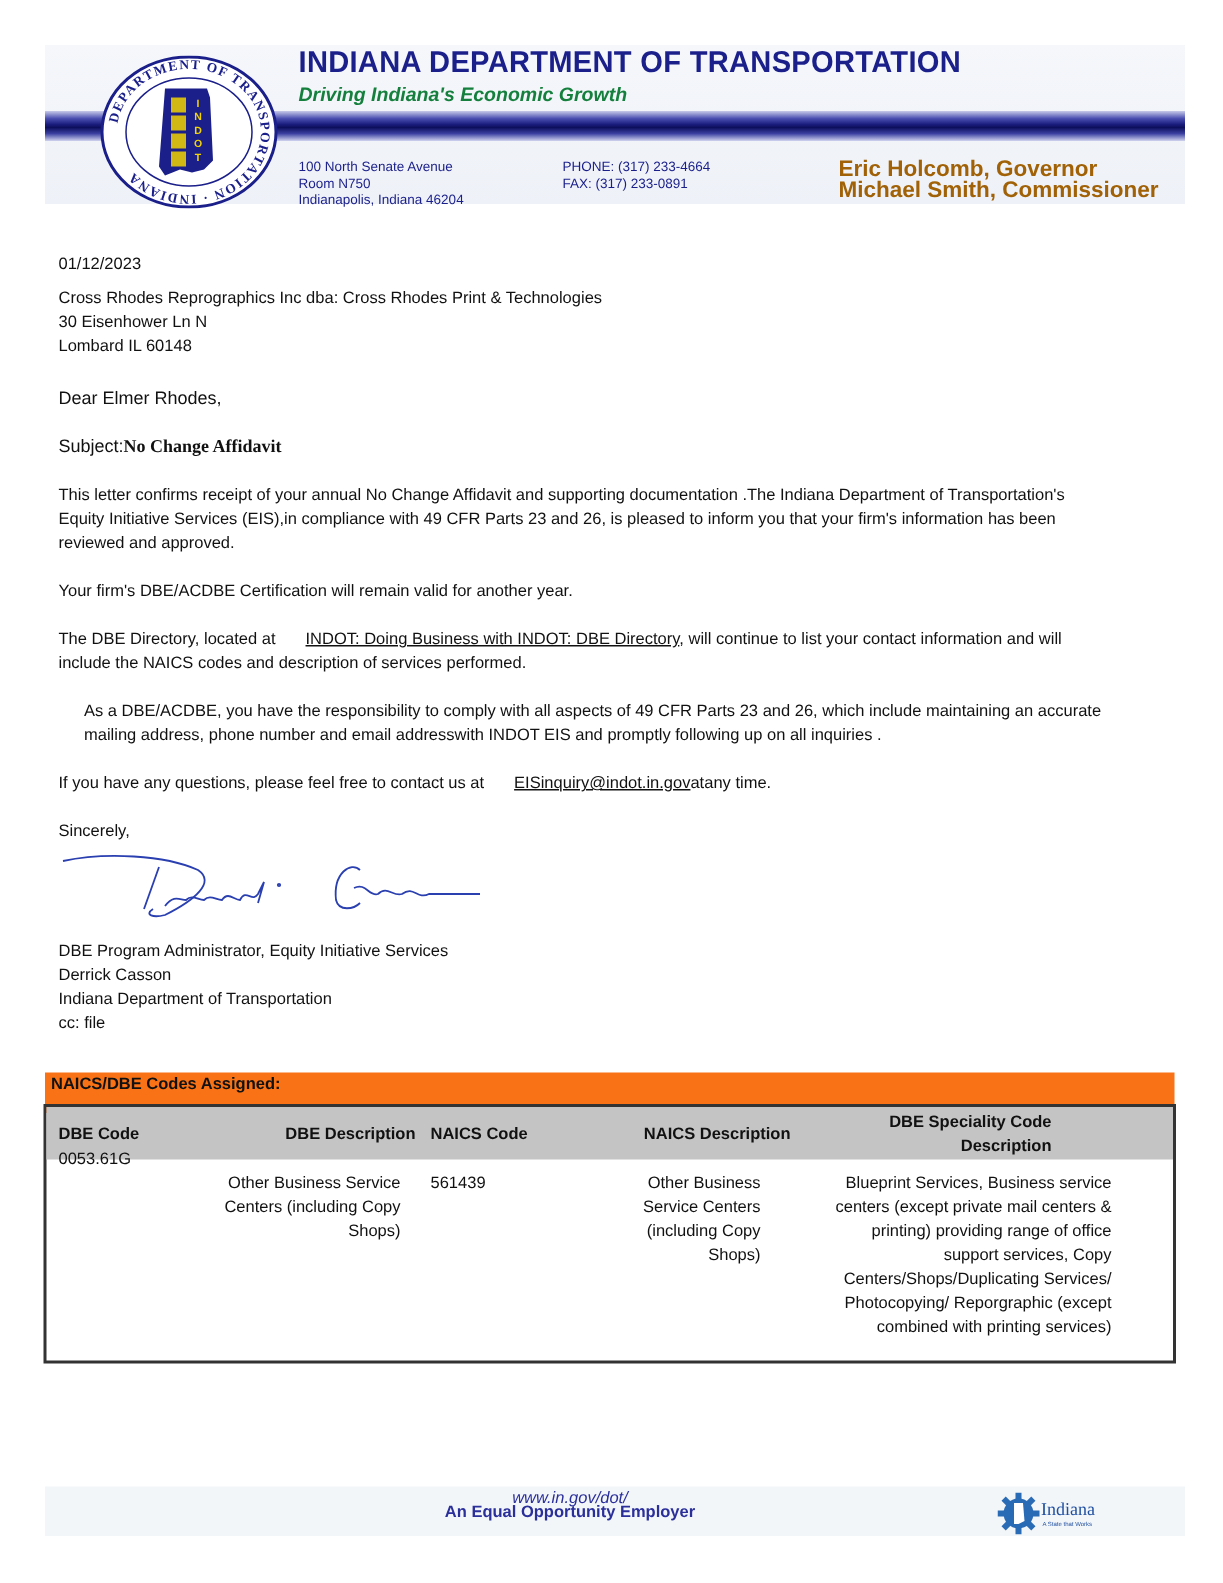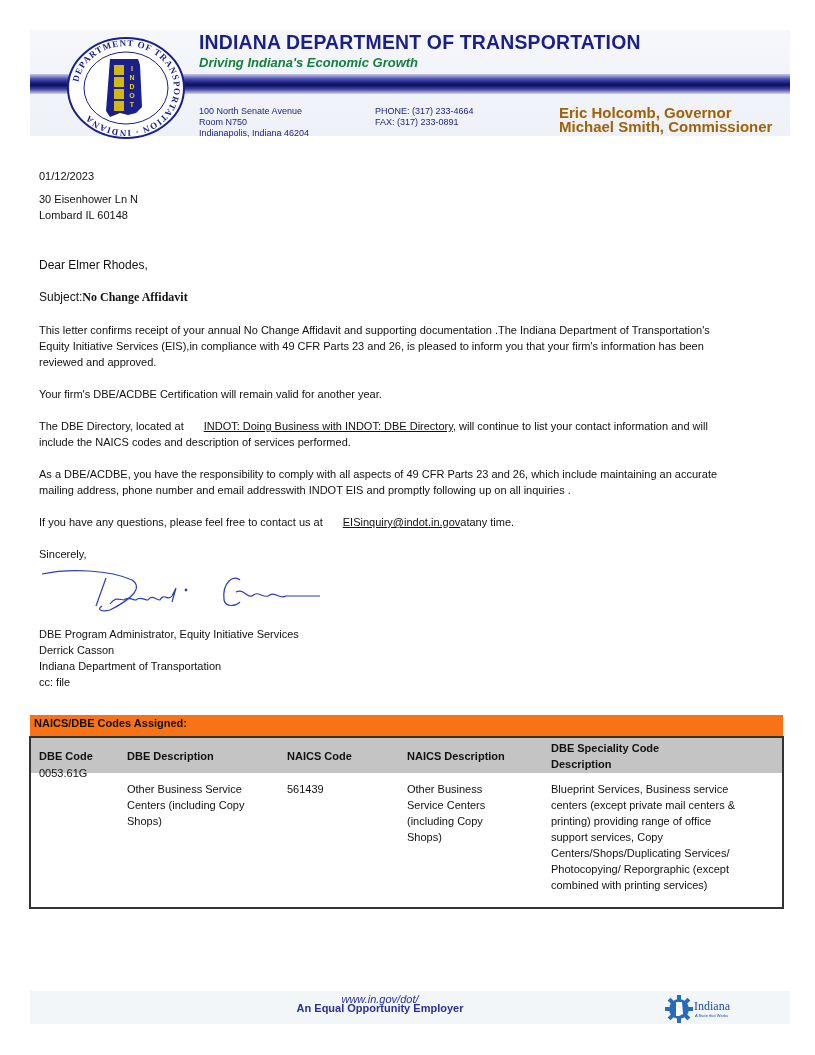--- a/index.html
+++ b/index.html
@@ -25,32 +25,32 @@
   .txt { font-size:11px; line-height:16px; color:#111; }
   .date { left:39px; top:168px; }
   .recip { left:39px; top:191px; }
   .greet { left:39px; top:257px; font-size:12px; }
   .subject { left:39px; top:289px; font-size:12px; }
   .subject b { font-weight:bold;font-family:Liberation Serif, serif; }
   .p { left:39px; width:700px; }
   .p1 { top:322px; }
   .p2 { top:386px; }
   .p3 { top:418px; }
-  .p4 { top:466px; }
+  .p4 { top:466px;margin-left:17px; }
   .p5 { top:514px; }
   .sincerely { left:39px; top:546px; }
   .link { text-decoration:underline; color:#111; cursor:pointer;padding-left:20px; }
 
   .sig { left:40px; top:566px; width:280px; height:50px; }
   .signer { left:39px; top:626px; }
 
   
   .codes-hdr { left:30px; top:715px; width:753px; height:27px; background:#f97316;
                font-size:11px; font-weight:bold; line-height:16px; padding-left:4px; box-sizing:border-box; }
-  .tbl { left:29px; top:736px; width:755px; height:173px; border:2px solid #333; box-sizing:border-box; }
+  .tbl { left:29px; top:736px; width:755px; height:173px; border:2px solid #333; box-sizing:border-box;text-align:right; }
   .tbl-head { position:absolute; left:0; top:0; width:100%; height:35px; background:#c4c4c4; }
   .th, .td { position:absolute; font-size:11px; line-height:16px; }
   .th { font-weight:bold; }
   .c1 { left:8px; } .c2 { left:96px; width:150px; } .c3 { left:256px; } .c4 { left:376px; width:120px; } .c5 { left:520px; width:205px; }
 
   
   .footer { left:30px; top:991px; width:760px; height:33px; background:#f3f6f9; }
   .f-url { left:0; width:760px; top:993px; text-align:center; font-size:11px; font-style:italic; color:#2b2f9a; }
   .f-eoe { left:0; width:760px; top:1002px; text-align:center; font-size:11px; font-weight:bold; color:#2b2f9a; }
   .in-logo { left:665px; top:995px; width:90px; height:28px; }
@@ -93,20 +93,21 @@
   <div>PHONE: (317) 233-4664</div>
   <div>FAX: (317) 233-0891</div>
 </div>
 <div class="abs lh-officials">
   <div>Eric Holcomb, Governor</div>
   <div>Michael Smith, Commissioner</div>
 </div>
 
 <div class="abs txt date">01/12/2023</div>
 <div class="abs txt recip">
+  <div>Cross Rhodes Reprographics Inc dba: Cross Rhodes Print &amp; Technologies</div>
   <div>30 Eisenhower Ln N</div>
   <div>Lombard IL 60148</div>
 </div>
 <div class="abs txt greet">Dear Elmer Rhodes,</div>
 <div class="abs txt subject"><span>Subject:</span><b>No Change Affidavit</b></div>
 
 <div class="abs txt p p1">This letter confirms receipt of your annual No Change Affidavit and supporting documentation .The Indiana Department of Transportation's Equity Initiative Services (EIS),in compliance with 49 CFR Parts 23 and 26, is pleased to inform you that your firm's information has been reviewed and approved.</div>
 <div class="abs txt p p2">Your firm's DBE/ACDBE Certification will remain valid for another year.</div>
 <div class="abs txt p p3"><span>The DBE Directory, located at</span><span class="link">INDOT: Doing Business with INDOT: DBE Directory</span><span>, will continue to list your contact information and will include the NAICS codes and description of services performed.</span></div>
 <div class="abs txt p p4">As a DBE/ACDBE, you have the responsibility to comply with all aspects of 49 CFR Parts 23 and 26, which include maintaining an accurate mailing address, phone number and email addresswith INDOT EIS and promptly following up on all inquiries .</div>

